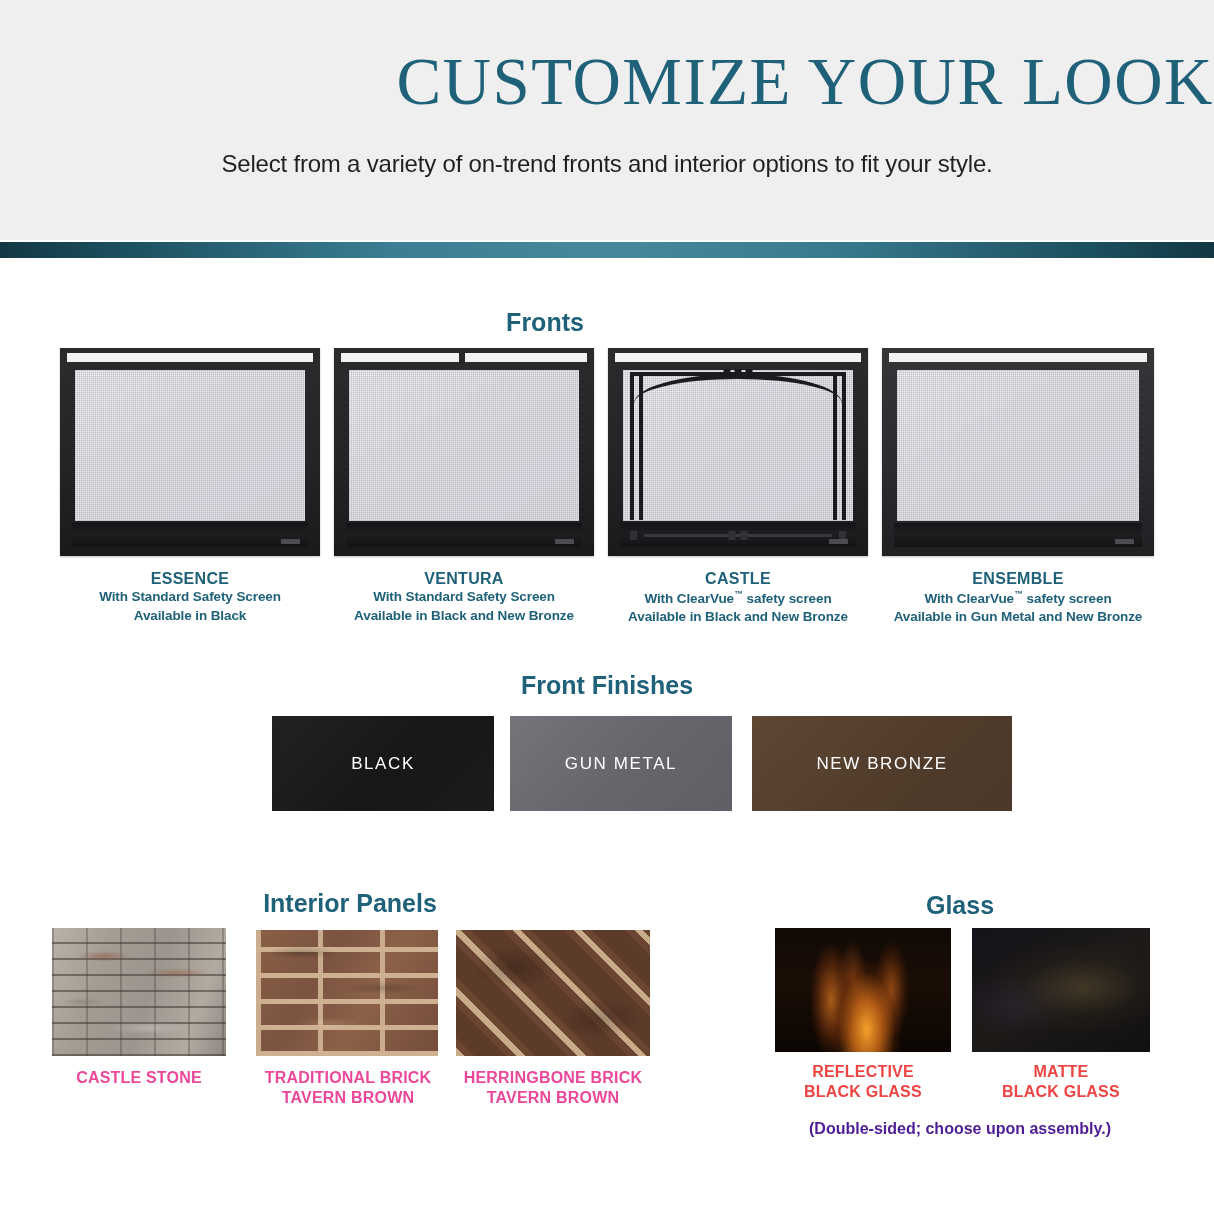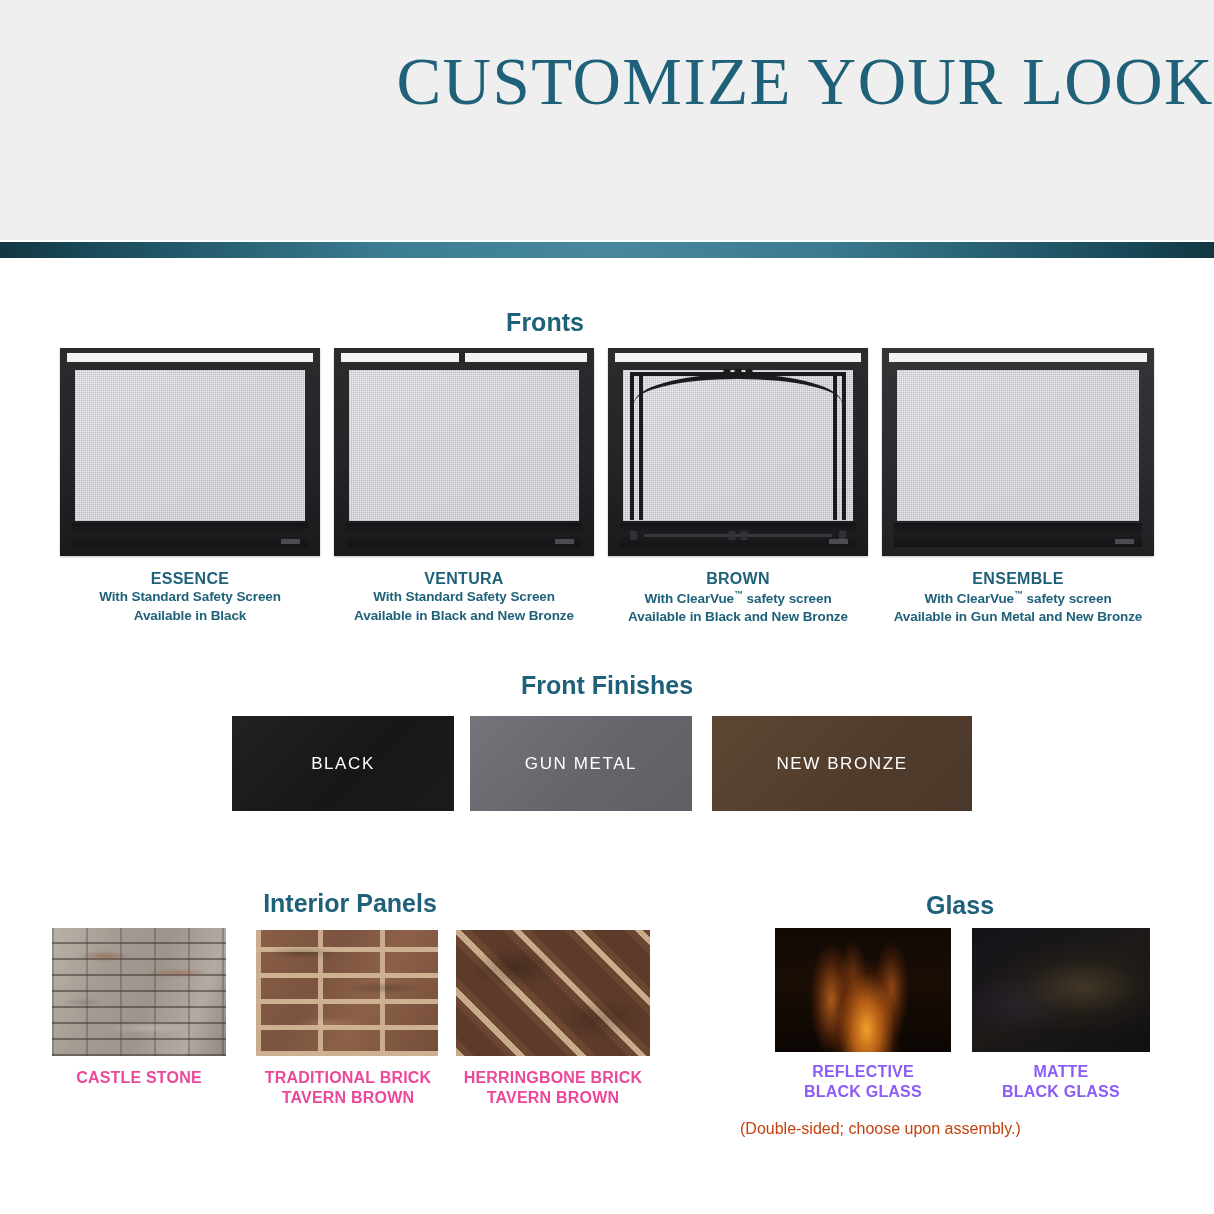--- a/index.html
+++ b/index.html
@@ -232,20 +232,21 @@
   
   .swatch {
     position: absolute;
     display: flex;
     align-items: center;
     justify-content: center;
     color: #ffffff;
     font-size: 17px;
     letter-spacing: 1.6px;
     font-weight: normal;
+    margin-left: 40px;
   }
   .sw-black   { background: linear-gradient(135deg,#232121 0%,#181616 55%,#1d1b1a 100%); }
   .sw-gun     { background: linear-gradient(135deg,#76737a 0%,#67646b 55%,#615e66 100%); }
   .sw-bronze  { background: linear-gradient(135deg,#5e4733 0%,#513c2b 55%,#4b382a 100%); }
 
   
   .panel-img {
     position: absolute;
     background-color: #8b8b8b;
   }
@@ -330,38 +331,39 @@
     background:
       radial-gradient(ellipse 120px 58px at 62% 48%, rgba(120,100,60,.40) 0%, rgba(60,48,28,.20) 48%, rgba(0,0,0,0) 80%),
       radial-gradient(ellipse 70px 40px at 24% 62%, rgba(52,44,72,.38) 0%, rgba(0,0,0,0) 78%),
       linear-gradient(150deg,#15121a 0%, #1d1a18 50%, #110f12 100%);
   }
   .glass-caption {
     position: absolute;
     text-align: center;
     font-size: 16px;
     font-weight: bold;
-    color: #8b5cf6;
+    color: #ef4444;
     line-height: 1.28;
     letter-spacing: .2px;
   }
   .glass-note {
     position: absolute;
-    text-align: left;
+    text-align: center;
     font-size: 16px;
-    font-weight: normal;
-    color: #c2410c;
+    font-weight: bold;
+    color: #4c1d95;
     white-space: nowrap;
   }
 </style>
 </head>
 <body>
 
 <div class="header">
   <div class="header-title">CUSTOMIZE YOUR LOOK</div>
+  <div class="header-subtitle">Select from a variety of on-trend fronts and interior options to fit your style.</div>
 </div>
 <div class="divider"></div>
 
 <div class="section-heading" style="left:0;top:308px;width:1090px;">Fronts</div>
 
 <div class="front-card" style="left:60px;top:348px;width:260px;">
   <div class="front-img">
     <div class="frame-outer">
       <div class="frame-top-strip"></div>
       <div class="frame-screen"></div>
@@ -409,21 +411,21 @@
       <div class="manor-thinrail"></div>
       <div class="manor-corner-stud left"></div>
       <div class="manor-corner-stud right"></div>
       <div class="manor-bot-studs">
         <span></span>
           <span></span>
       </div>
       <div class="frame-badge"></div>
     </div>
   </div>
-  <div class="front-label">BROWN</div>
+  <div class="front-label">CASTLE</div>
   <div class="front-sub"><span>With ClearVue</span><span class="tm">™</span><span> safety screen</span></div>
   <div class="front-sub">Available in Black and New Bronze</div>
 </div>
 
 <div class="front-card" style="left:882px;top:348px;width:272px;">
   <div class="front-img">
     <div class="frame-outer gunmetal">
       <div class="frame-top-strip"></div>
       <div class="frame-screen"></div>
       <div class="frame-bottom-bar"></div>

